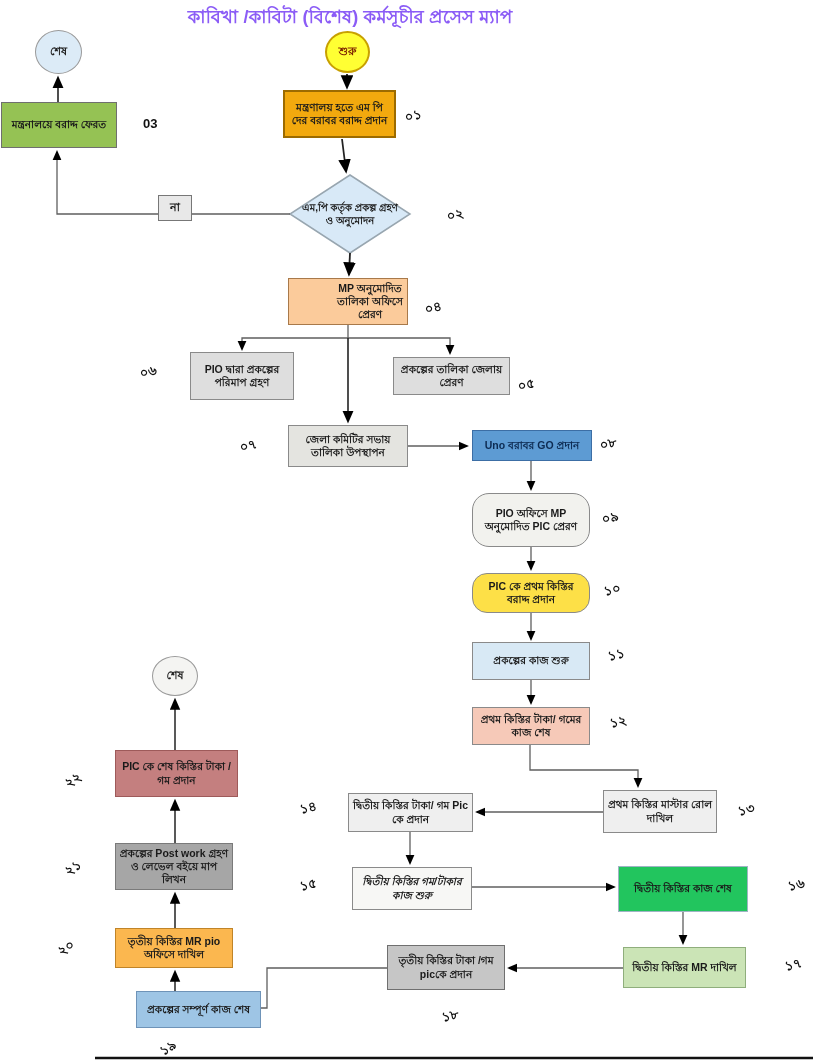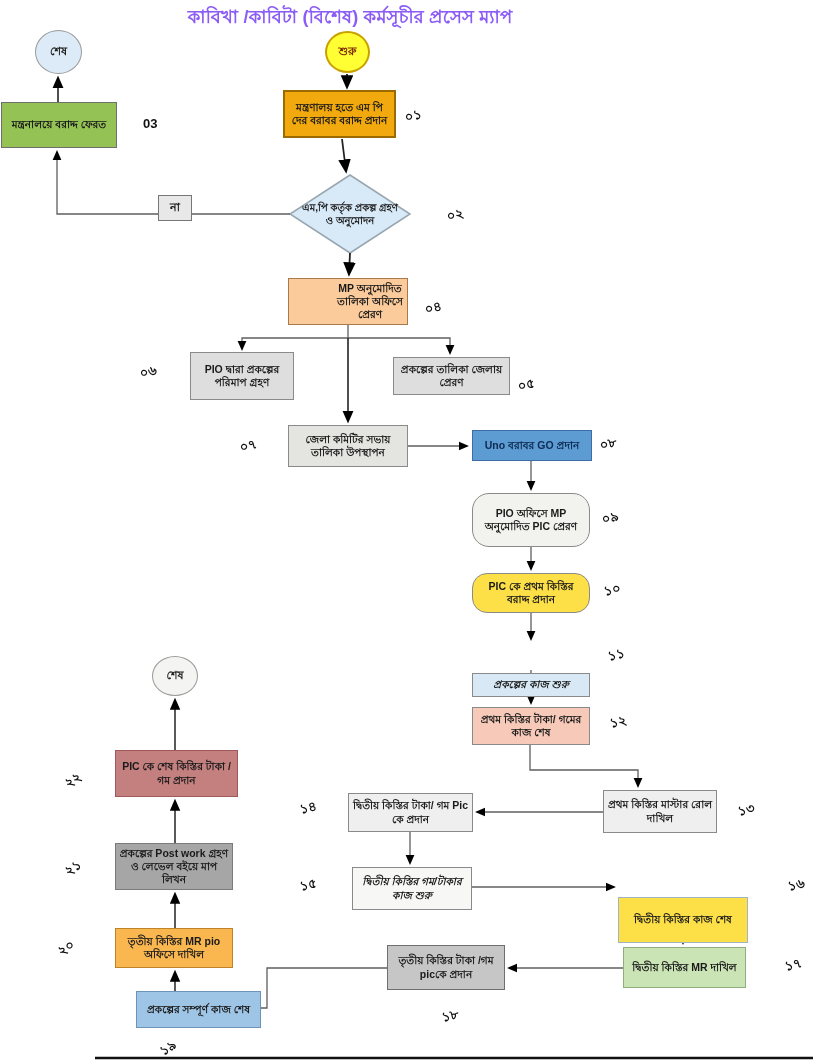--- a/index.html
+++ b/index.html
@@ -38,21 +38,21 @@
   
   #b01{left:283px;top:90px;width:113px;height:48px;border:2px solid #9c6b00;}
   #b03{left:1px;top:102px;width:116px;height:46px;border-color:#6f6f6f;}
   #b04{left:288px;top:278px;width:120px;height:47px;border-color:#a8794a;padding-left:47px;}
   #b05{left:393px;top:357px;width:117px;height:38px;}
   #b06{left:190px;top:352px;width:104px;height:48px;}
   #b07{left:288px;top:425px;width:120px;height:42px;}
   #b08{left:472px;top:430px;width:120px;height:31px;border-color:#3c6ea5;color:#0d2b52;}
   #b09{left:472px;top:493px;width:118px;height:54px;border-radius:17px;}
   #b10{left:472px;top:573px;width:118px;height:40px;}
-  #b11{left:472px;top:673px;width:118px;height:24px;font-style:italic;}
+  #b11{left:472px;top:642px;width:118px;height:38px;}
   #b12{left:472px;top:707px;width:118px;height:38px;}
   #b13{left:603px;top:790px;width:114px;height:43px;}
   #b14{left:348px;top:793px;width:125px;height:39px;}
   #b15{left:352px;top:867px;width:120px;height:43px;}
   #b16{left:618px;top:866px;width:130px;height:46px;border-color:#9fb4c4;}
   #b17{left:623px;top:947px;width:123px;height:41px;border-color:#8fae7c;}
   #b18{left:387px;top:945px;width:118px;height:45px;border-color:#6f6f6f;}
   #b19{left:112px;top:991px;width:125px;height:37px;border-color:#6e93b8;margin-left:24px;}
   #b20{left:115px;top:928px;width:118px;height:40px;border-color:#c08428;}
   #b21{left:115px;top:843px;width:118px;height:47px;border-color:#7a7a7a;}
@@ -145,21 +145,21 @@
   <div class="node" id="b06" style="background-color: rgb(222, 222, 222);">PIO দ্বারা প্রকল্পের পরিমাপ গ্রহণ</div>
   <div class="node" id="b07" style="background-color: rgb(228, 228, 224);">জেলা কমিটির সভায় তালিকা উপস্থাপন</div>
   <div class="node" id="b08" style="background-color: rgb(93, 155, 211);">Uno বরাবর GO প্রদান</div>
   <div class="node" id="b09" style="background-color: rgb(242, 242, 238);">PIO অফিসে MP অনুমোদিত PIC প্রেরণ</div>
   <div class="node" id="b10" style="background-color: #fde047; border-radius: 15px;">PIC কে প্রথম কিস্তির বরাদ্দ প্রদান</div>
   <div class="node" id="b11" style="background-color: rgb(216, 233, 245);">প্রকল্পের কাজ শুরু</div>
   <div class="node" id="b12" style="background-color: rgb(246, 201, 184);">প্রথম কিস্তির টাকা/ গমের কাজ শেষ</div>
   <div class="node" id="b13" style="background-color: rgb(239, 239, 239);">প্রথম কিস্তির মাস্টার রোল দাখিল</div>
   <div class="node" id="b14" style="background-color: rgb(239, 239, 239);">দ্বিতীয় কিস্তির টাকা/ গম Pic কে প্রদান</div>
   <div class="node" id="b15" style="background-color: rgb(247, 247, 245); font-style: italic;">দ্বিতীয় কিস্তির গম/টাকার কাজ শুরু</div>
-  <div class="node" id="b16" style="background-color: #fde047; margin-top: 31px;">দ্বিতীয় কিস্তির কাজ শেষ</div>
+  <div class="node" id="b16" style="background-color: #22c55e;">দ্বিতীয় কিস্তির কাজ শেষ</div>
   <div class="node" id="b17" style="background-color: rgb(203, 228, 182);">দ্বিতীয় কিস্তির MR দাখিল</div>
   <div class="node" id="b18" style="background-color: rgb(198, 198, 198);">তৃতীয় কিস্তির টাকা /গম picকে প্রদান</div>
   <div class="node" id="b19" style="background-color: rgb(158, 197, 229);">প্রকল্পের সম্পূর্ণ কাজ শেষ</div>
   <div class="node" id="b20" style="background-color: rgb(251, 183, 79);">তৃতীয় কিস্তির MR pio অফিসে দাখিল</div>
   <div class="node" id="b21" style="background-color: rgb(166, 166, 166);">প্রকল্পের Post work গ্রহণ ও লেভেল বইয়ে মাপ লিখন</div>
   <div class="node" id="b22" style="background-color: rgb(196, 127, 127);">PIC কে শেষ কিস্তির টাকা /গম প্রদান</div>
 
   <div class="stepno" id="s01">০১</div>
   <div class="stepno" id="s02">০২</div>
   <div class="stepno" id="s03">03</div>

